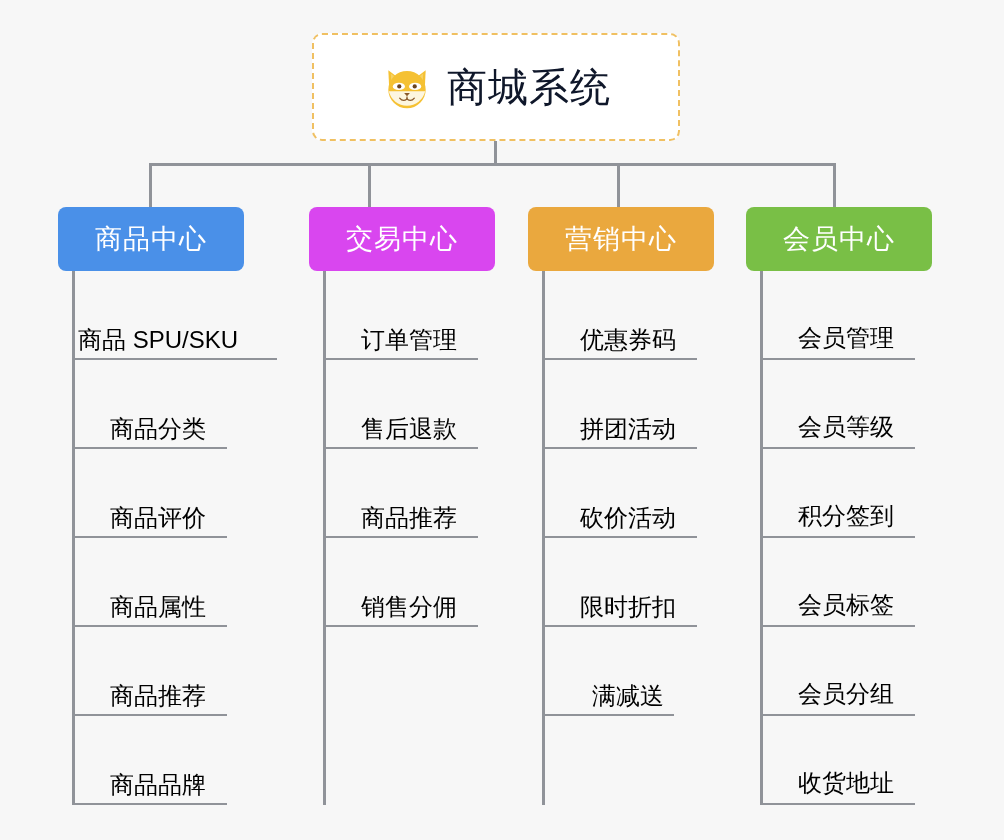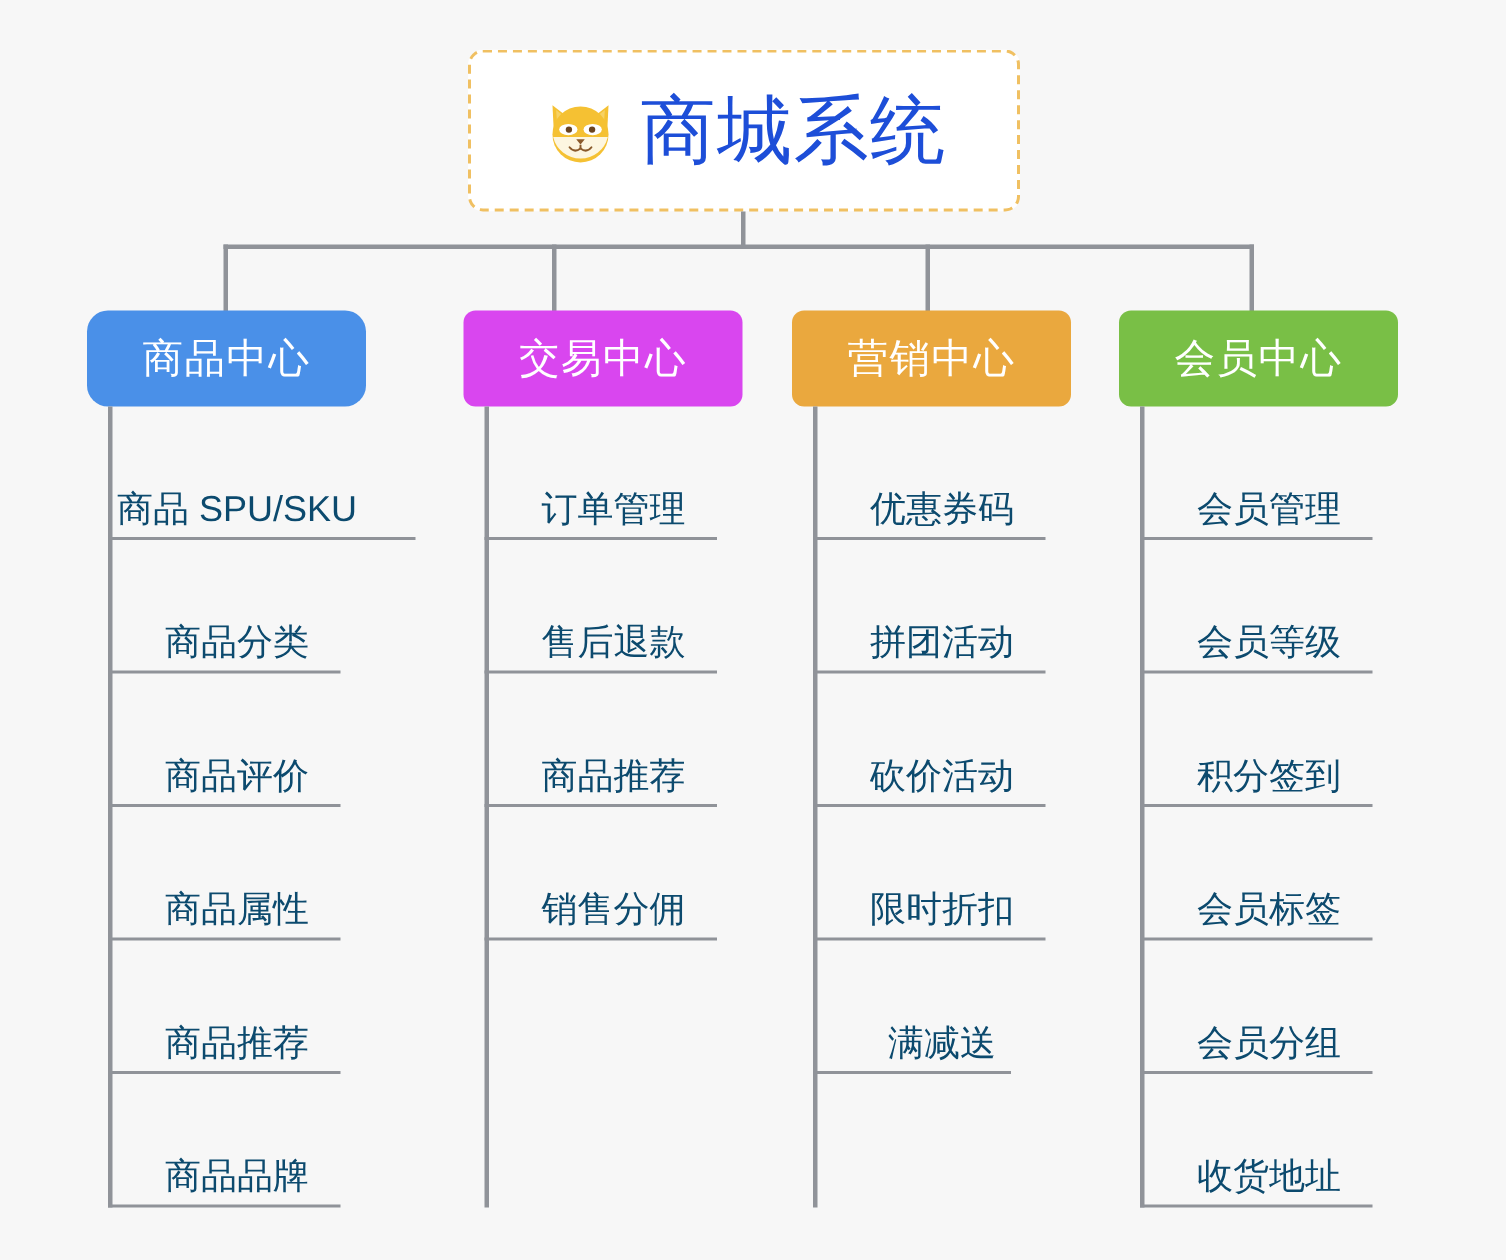--- a/index.html
+++ b/index.html
@@ -38,23 +38,23 @@
   }
   .root-emoji {
     width: 52px;
     height: 52px;
     position: relative;
     flex: 0 0 auto;
     margin-top: 2px;
   }
   .root-emoji svg { display: block; width: 52px; height: 52px; }
   .root-title {
-    font-size: 50px;
+    font-size: 40px;
     line-height: 1;
-    color: #1d4ed8;
+    color: #0f172a;
     letter-spacing: 1px;
     white-space: nowrap;
   }
 
   
   .conn {
     position: absolute;
     background: #909399;
   }
   .conn-v-root {       
@@ -114,21 +114,21 @@
     position: relative;
     height: 89px;
     box-sizing: border-box;
     display: flex;
     align-items: flex-end;
     justify-content: center;
     padding: 0 6px 6px 20px;
   }
   .leaf-label {
     font-size: 24px;
-    color: #0c4a6e;
+    color: #000000;
     white-space: nowrap;
     line-height: 1.15;
   }
   .leaf-underline {
     position: absolute;
     left: 14px;
     bottom: 0;
     height: 2px;
     background: #909399;
   }
@@ -161,21 +161,21 @@
   </div>
 
   <div class="conn conn-v-root"></div>
   <div class="conn conn-h-bus"></div>
   <div class="conn conn-v-drop" style="left:149px;"></div>
   <div class="conn conn-v-drop" style="left:368px;"></div>
   <div class="conn conn-v-drop" style="left:617px;"></div>
   <div class="conn conn-v-drop" style="left:833px;"></div>
 
   <div class="column" style="left:58px;">
-    <div class="cat-header" style="background:#4a90e8;border-radius:14px;">
+    <div class="cat-header" style="background:#4a90e8;">
       <span>商品中心</span>
     </div>
     <div class="trunk" style="height:534px;"></div>
     <ul class="leaf-list">
       <li class="leaf">
         <span class="leaf-label">商品 SPU/SKU</span>
         <span class="leaf-underline" style="width:205px;"></span>
       </li>
       <li class="leaf">
         <span class="leaf-label">商品分类</span>
@@ -247,21 +247,21 @@
         <span class="leaf-label">限时折扣</span>
         <span class="leaf-underline" style="width:155px;"></span>
       </li>
       <li class="leaf">
         <span class="leaf-label">满减送</span>
         <span class="leaf-underline" style="width:132px;"></span>
       </li>
     </ul>
   </div>
 
-  <div class="column" style="left:746px;">
+  <div class="column" style="left:746px;font-family:Liberation Mono, monospace;">
     <div class="cat-header" style="background:#79bf46;">
       <span>会员中心</span>
     </div>
     <div class="trunk" style="height:534px;"></div>
     <ul class="leaf-list">
       <li class="leaf">
         <span class="leaf-label">会员管理</span>
         <span class="leaf-underline" style="width:155px;"></span>
       </li>
       <li class="leaf">

